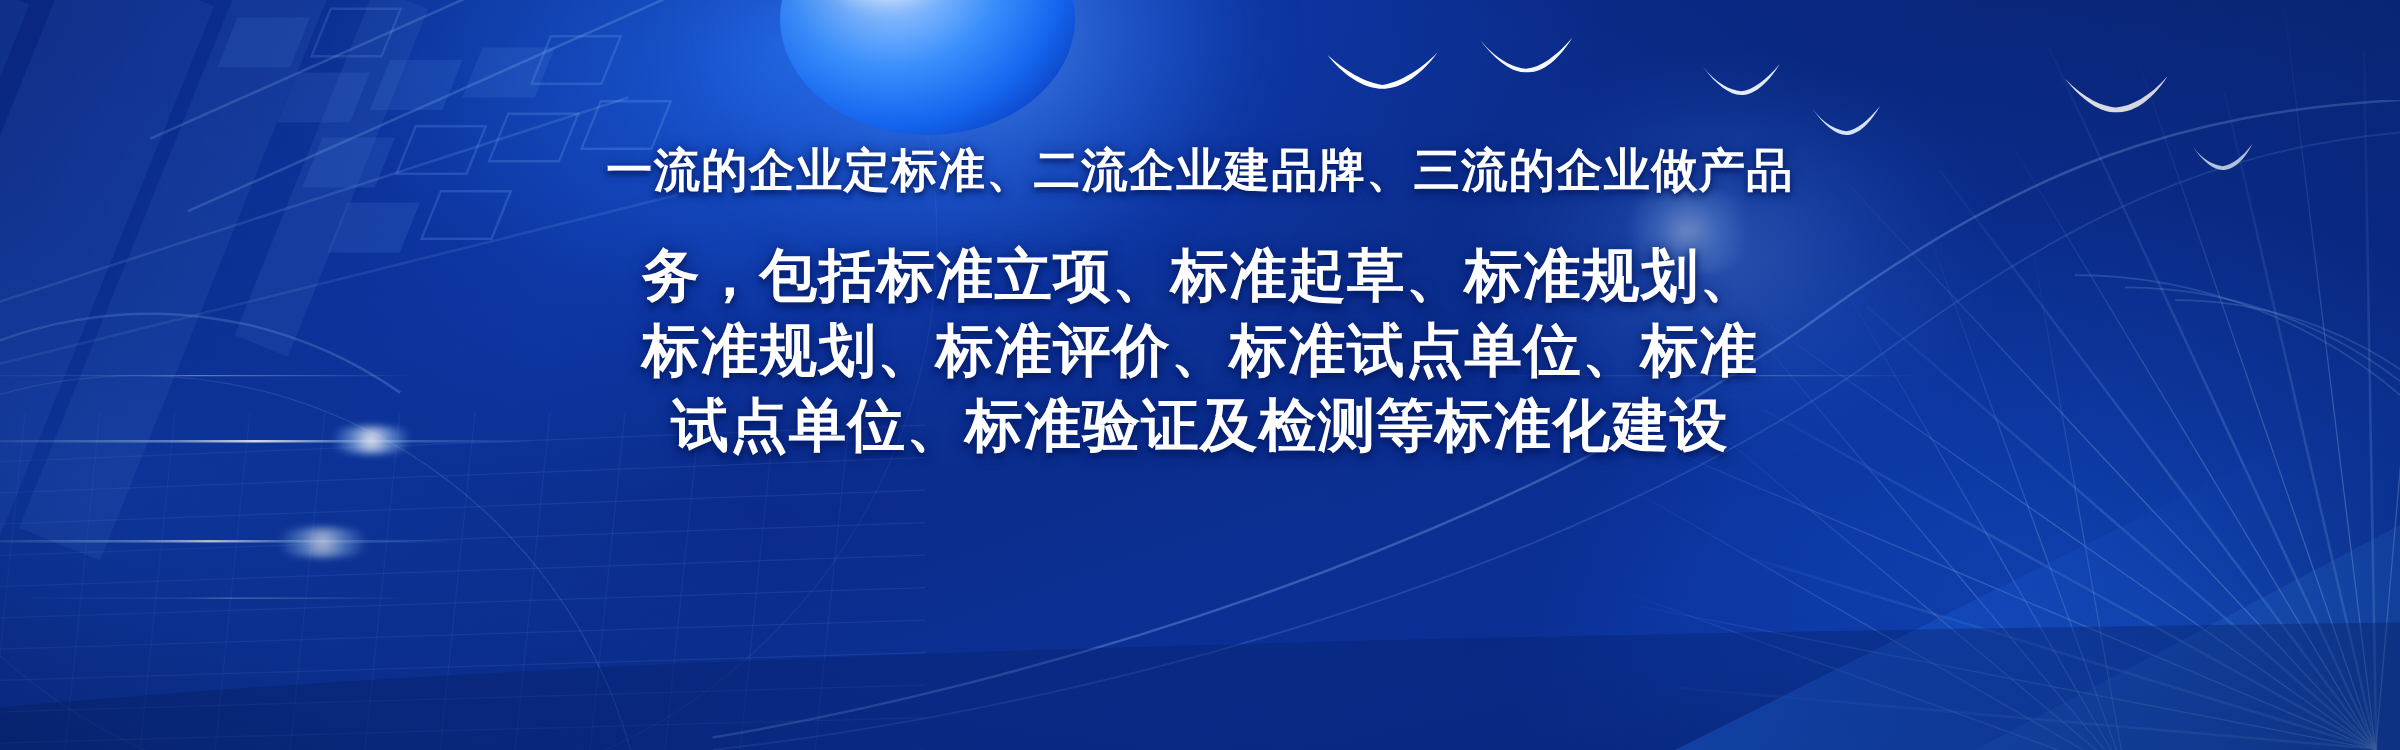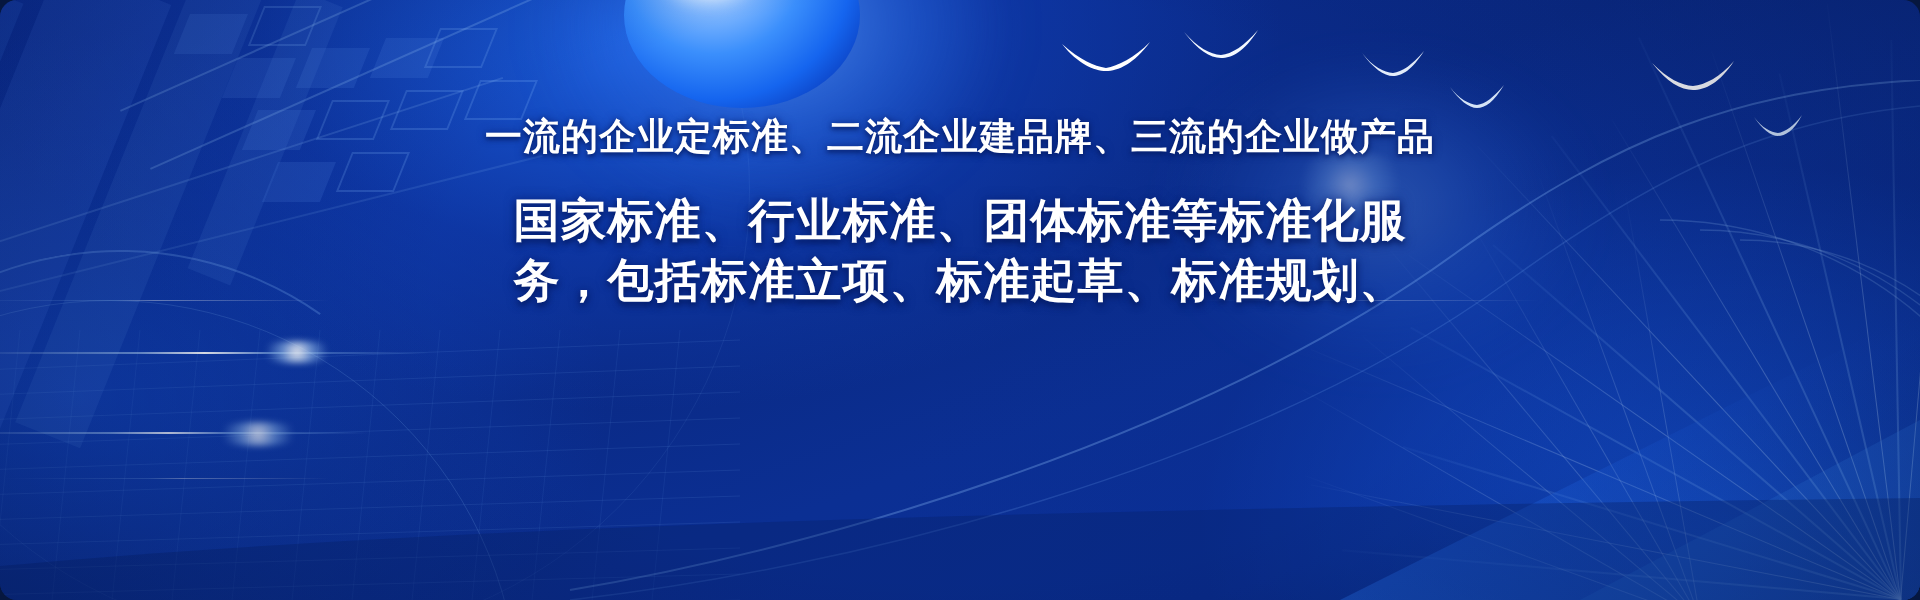--- a/index.html
+++ b/index.html
@@ -5,21 +5,20 @@
   html,body{margin:0;padding:0;background:#06173f;}
   *{box-sizing:border-box;}
   .banner{
     position:relative;width:1920px;height:600px;overflow:hidden;
     font-family:"Liberation Sans","DejaVu Sans",sans-serif;
     background:
       radial-gradient(ellipse 900px 520px at 33% 6%, rgba(28,96,224,0.95) 0%, rgba(16,62,180,0.55) 42%, rgba(8,34,120,0.0) 72%),
       radial-gradient(ellipse 1100px 760px at 90% 88%, rgba(22,86,215,0.70) 0%, rgba(10,44,140,0.25) 48%, rgba(6,24,92,0) 76%),
       radial-gradient(ellipse 760px 520px at 4% 66%, rgba(18,74,200,0.60) 0%, rgba(8,34,120,0.0) 70%),
       linear-gradient(160deg,#0b2f9a 0%,#0a2b8e 22%,#0a2a86 45%,#0b2f93 62%,#0a3099 80%,#07246f 100%);
-    border-radius: 17px;
   }
   .layer{position:absolute;inset:0;}
   .clipw{position:absolute;inset:0;overflow:hidden;}
 
   
   .dbar{position:absolute;transform-origin:0 0;background:rgba(90,150,255,0.13);}
   .dbar.b2{background:rgba(120,175,255,0.10);}
   .dbar.b3{background:rgba(70,130,245,0.16);}
   .dline{position:absolute;transform-origin:0 0;background:rgba(150,200,255,0.26);height:2px;}
 
@@ -255,18 +254,19 @@
       </svg>
     </div>
 
     <div class="vig"></div>
   </div>
 
   <div class="text-wrap">
     <div class="headline">一流的企业定标准、二流企业建品牌、三流的企业做产品</div>
 
     <div class="body-text">
-      <div>国家标准、行业标准、团体标准等标准化服</div>
       <div>务，包括标准立项、标准起草、标准规划、</div>
+      <div>标准规划、标准评价、标准试点单位、标准</div>
+      <div>试点单位、标准验证及检测等标准化建设</div>
     </div>
   </div>
 
 </div>
 
 </body></html>

